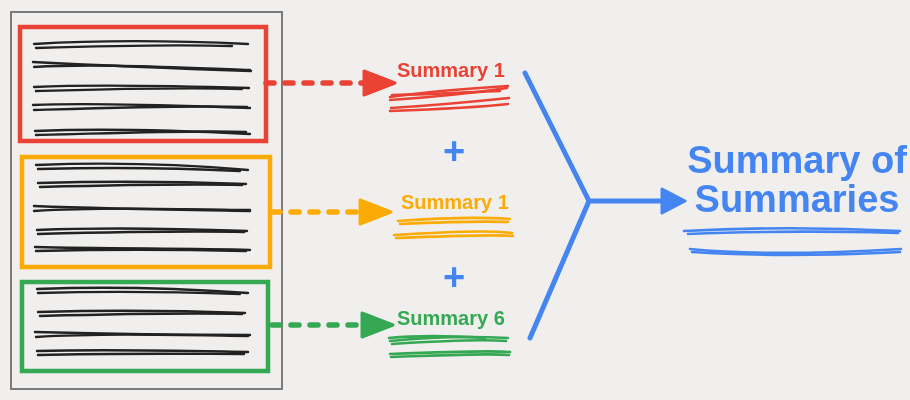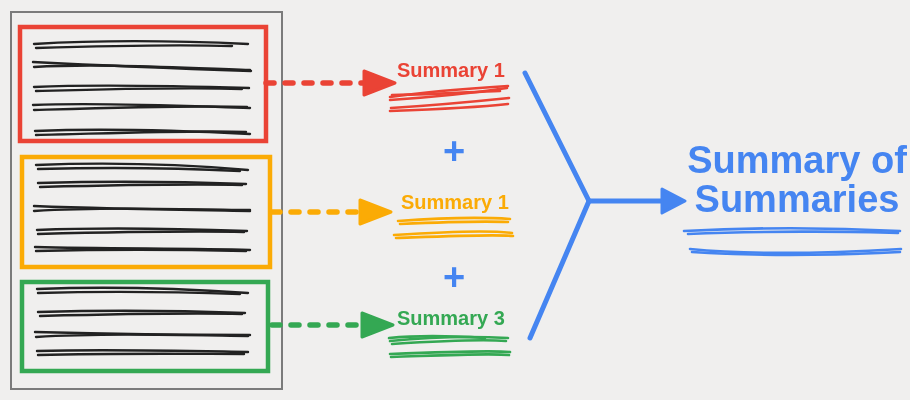--- a/index.html
+++ b/index.html
@@ -135,17 +135,17 @@
   </svg>
 
   <div class="label lab-red" style="left:397px;top:59px;">Summary 1</div>
 
   <div class="plus" style="left:441px;top:132px;">+</div>
 
   <div class="label lab-orange" style="left:401px;top:191px;">Summary 1</div>
 
   <div class="plus" style="left:441px;top:258px;">+</div>
 
-  <div class="label lab-green" style="left:397px;top:307px;">Summary 3</div>
+  <div class="label lab-green" style="left:397px;top:307px;">Summary 6</div>
 
   <div class="result">Summary of Summaries</div>
 
 </div>
 
 </body></html>

